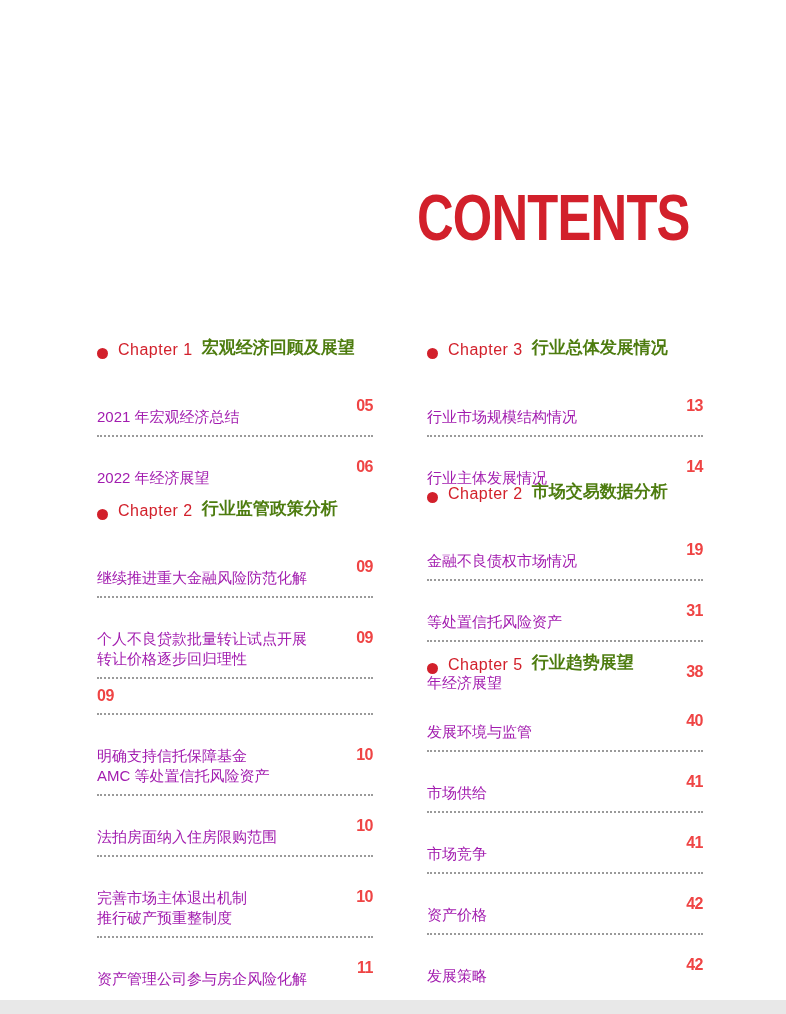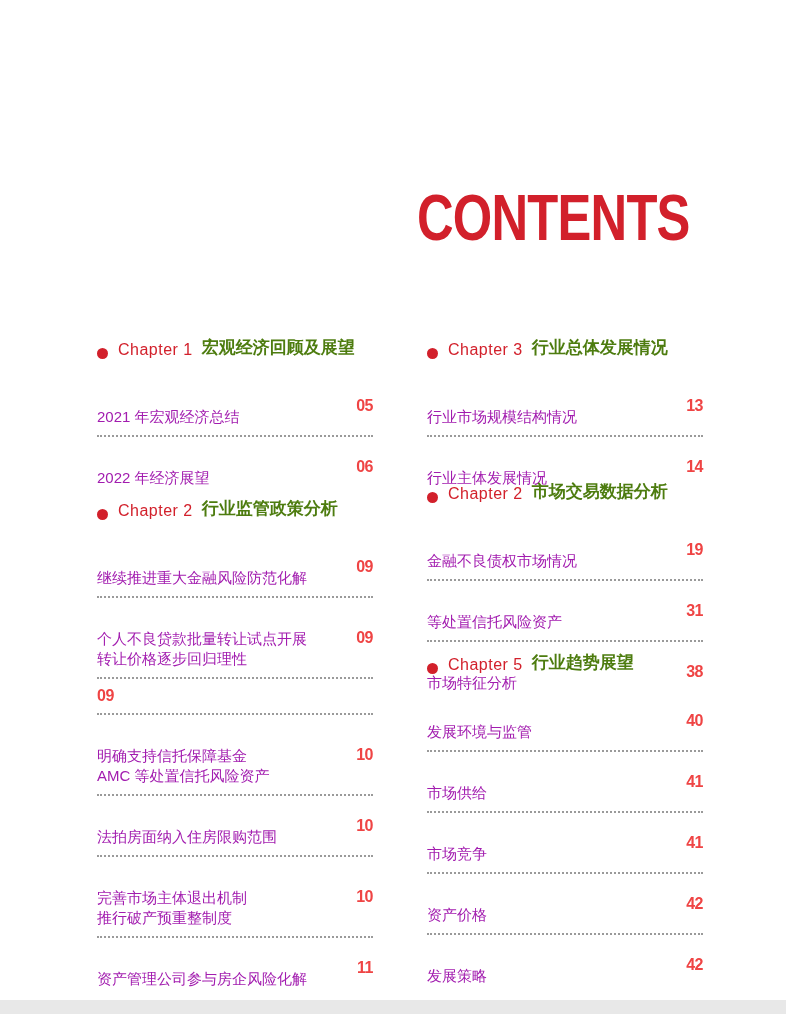--- a/index.html
+++ b/index.html
@@ -182,21 +182,21 @@
     <div class="entries">
       <div class="entry">
         <span class="entry-title">金融不良债权市场情况</span>
         <span class="entry-page">19</span>
       </div>
       <div class="entry">
         <span class="entry-title">等处置信托风险资产</span>
         <span class="entry-page">31</span>
       </div>
       <div class="entry">
-        <span class="entry-title">市场特征分析</span>
+        <span class="entry-title">年经济展望</span>
         <span class="entry-page">38</span>
       </div>
     </div>
   </div>
 
   <div class="chapter ch5">
     <div class="chapter-header">
       <span class="bullet"></span>
       <span class="ch-label">Chapter 5</span>
       <span class="ch-title">行业趋势展望</span>

